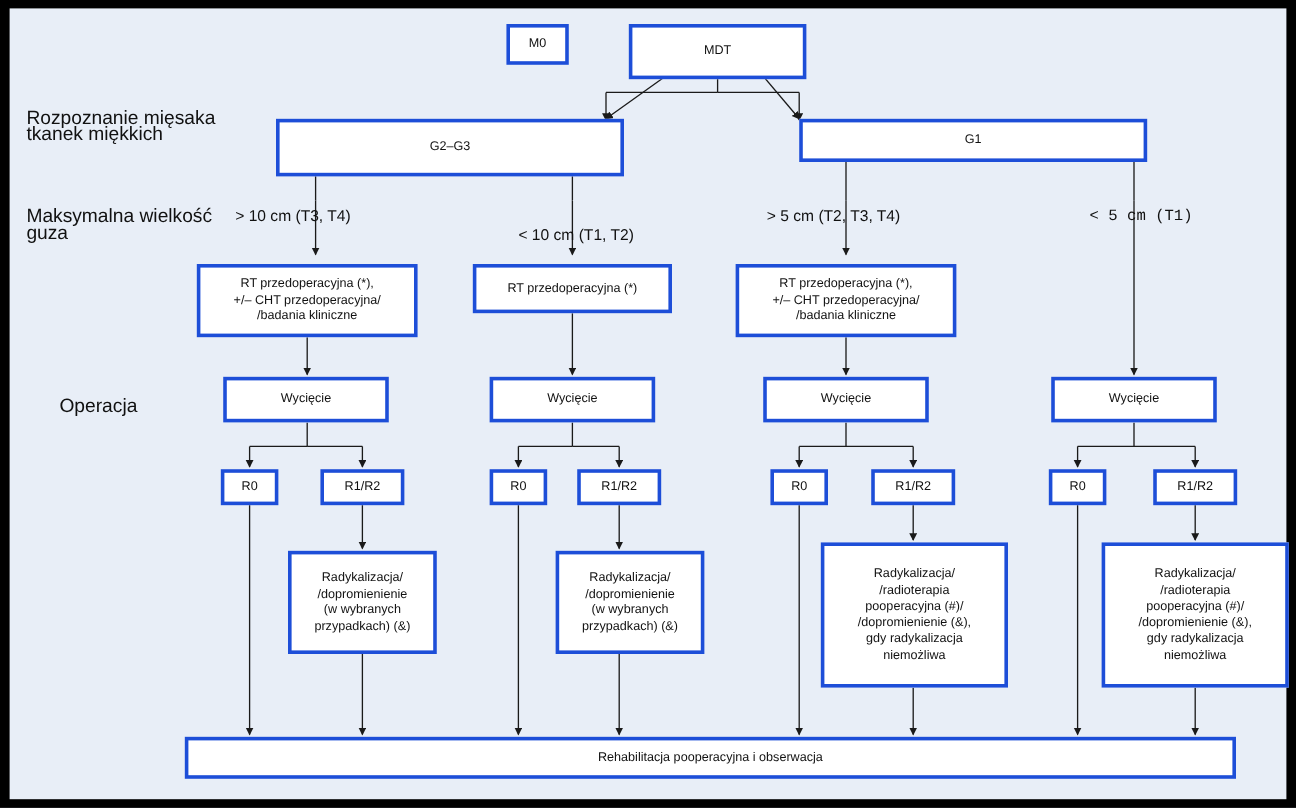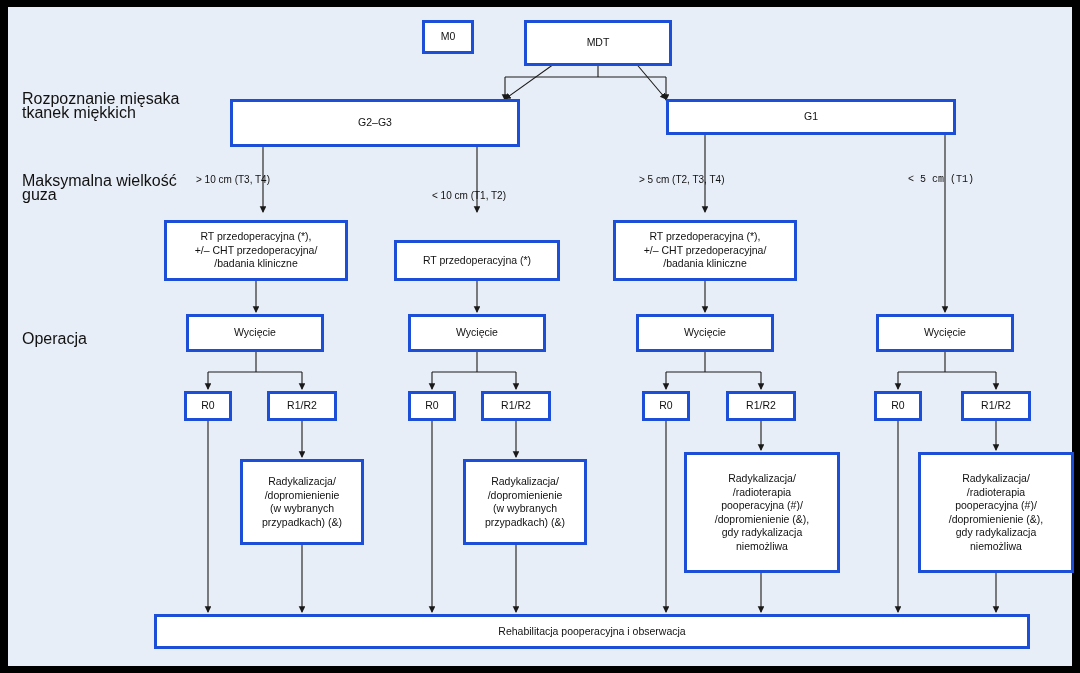--- a/index.html
+++ b/index.html
@@ -46,21 +46,21 @@
     position: absolute;
     color: #111111;
     font-size: 16px;
     line-height: 14px;
     white-space: pre-line;
     text-align: left;
   }
   .edgelabel {
     position: absolute;
     color: #111111;
-    font-size: 10px;
+    font-size: 13px;
     line-height: 13px;
     white-space: pre;
     text-align: center;
   }
   svg#wires {
     position: absolute;
     left: 0;
     top: 0;
     width: 1064px;
     height: 659px;
@@ -141,37 +141,37 @@
         <path d="M294,538 L294,605" marker-end="url(#arrow)"></path>
         <path d="M508,538 L508,605" marker-end="url(#arrow)"></path>
         <path d="M753,566 L753,605" marker-end="url(#arrow)"></path>
         <path d="M988,566 L988,605" marker-end="url(#arrow)"></path>
       </g>
     </svg>
 
     <div class="rowlabel" style="left:14px; top:85px; width:160px;">Rozpoznanie mięsaka
 tkanek miękkich</div>
     <div class="rowlabel" style="left:14px; top:167px; width:175px;">Maksymalna wielkość guza</div>
-    <div class="rowlabel" style="left:14px; top:325px; width:120px;">Operacja</div>
+    <div class="rowlabel" style="left:14px; top:325px; width:120px;text-align:center;">Operacja</div>
 
     <div class="node" style="left:414px; top:13px; width:52px; height:34px;">M0</div>
     <div class="node" style="left:516px; top:13px; width:148px; height:46px;">MDT</div>
 
     <div class="node" style="left:222px; top:92px; width:290px; height:48px;">G2–G3</div>
     <div class="node" style="left:658px; top:92px; width:290px; height:36px;">G1</div>
 
     <div class="edgelabel" style="left:188px; top:166px;">&gt; 10 cm (T3, T4)</div>
     <div class="edgelabel" style="left:384px; top:182px;margin-left:40px;">&lt; 10 cm (T1, T2)</div>
     <div class="edgelabel" style="left:631px; top:166px;">&gt; 5 cm (T2, T3, T4)</div>
     <div class="edgelabel" style="left:900px; top:166px;font-family:Liberation Mono, monospace;">&lt; 5 cm (T1)</div>
 
     <div class="node" style="left:156px; top:213px; width:184px; height:61px;">RT przedoperacyjna (*),
 +/– CHT przedoperacyjna/
 /badania kliniczne</div>
-    <div class="node" style="left:386px; top:213px; width:166px; height:41px;margin-top:20px;">RT przedoperacyjna (*)</div>
+    <div class="node" style="left:386px; top:213px; width:166px; height:41px;">RT przedoperacyjna (*)</div>
     <div class="node" style="left:605px; top:213px; width:184px; height:61px;">RT przedoperacyjna (*),
 +/– CHT przedoperacyjna/
 /badania kliniczne</div>
 
     <div class="node" style="left:178px; top:307px; width:138px; height:38px;">Wycięcie</div>
     <div class="node" style="left:400px; top:307px; width:138px; height:38px;">Wycięcie</div>
     <div class="node" style="left:628px; top:307px; width:138px; height:38px;">Wycięcie</div>
     <div class="node" style="left:868px; top:307px; width:138px; height:38px;">Wycięcie</div>
 
     <div class="node" style="left:176px; top:384px; width:48px; height:30px;">R0</div>

